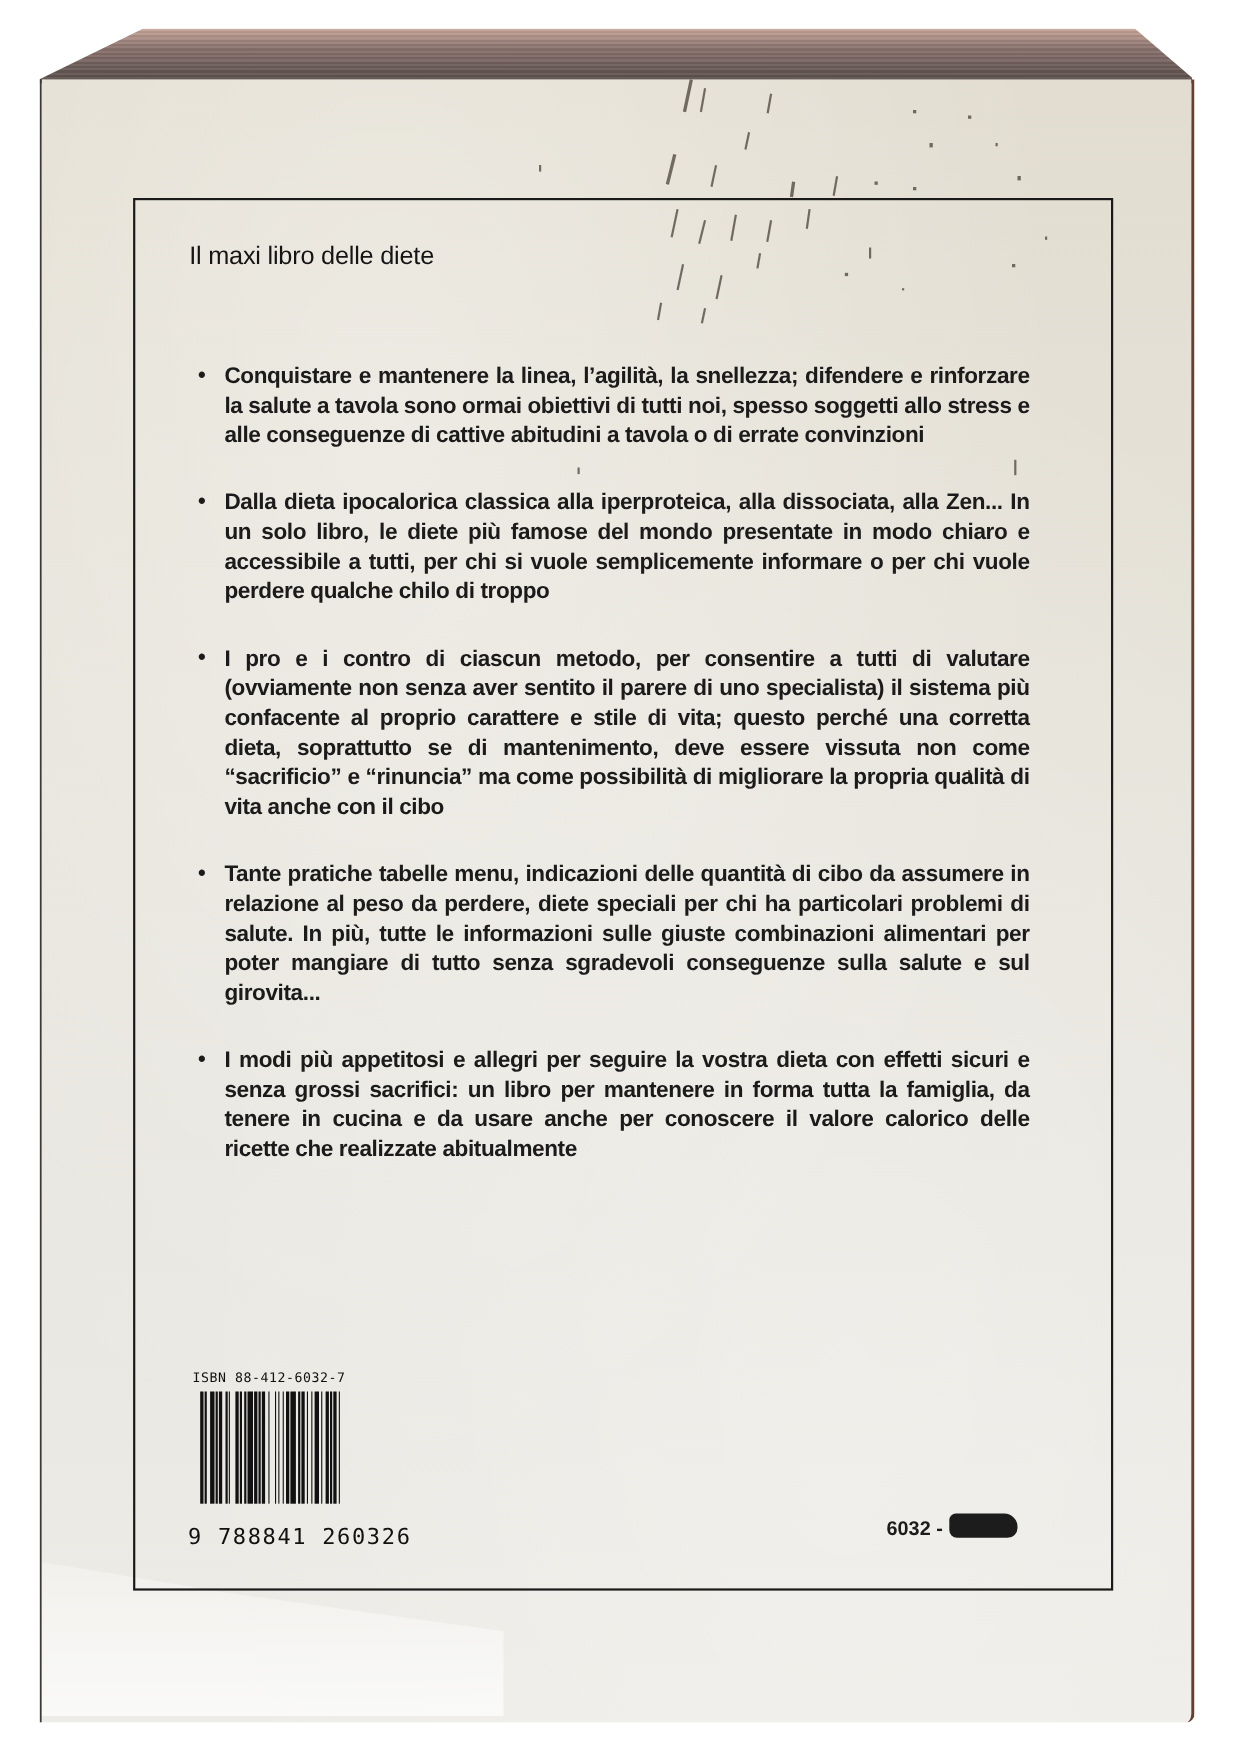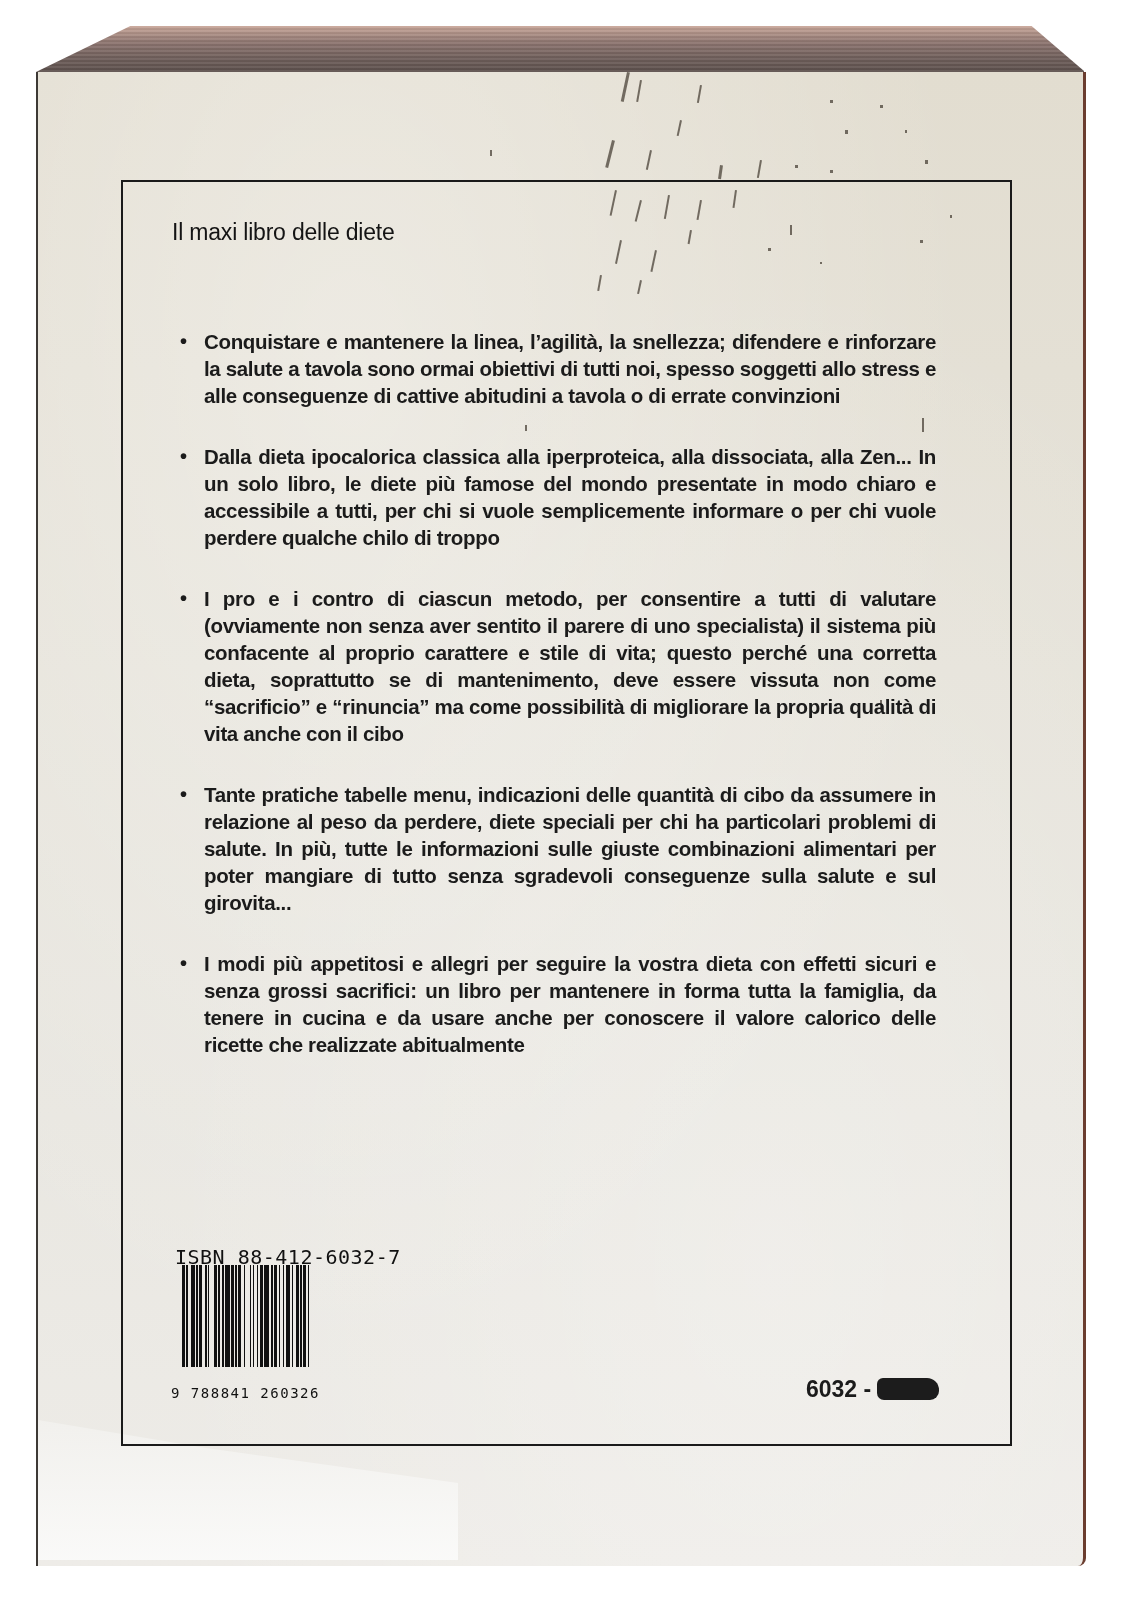--- a/index.html
+++ b/index.html
@@ -54,33 +54,33 @@
     position: relative; padding-left: 24px; margin: 0 0 30px 0;
     font-size: 20.5px; line-height: 27px; font-weight: bold; color: #1b1b1b;
     text-align: justify; letter-spacing: -0.35px;
   }
   .bullet .dot {
     position: absolute; left: 0; top: 0; font-size: 20px;
   }
 
   .isbn-label {
     position: absolute; left: 175px; top: 1245px;
-    font-family: "DejaVu Sans Mono", monospace; font-size: 20px; color: #111; letter-spacing: 0.5px;
+    font-family: "DejaVu Sans Mono", monospace; font-size: 12px; color: #111; letter-spacing: 0.5px;
   }
   .barcode {
     position: absolute; left: 182px; top: 1265px; width: 172px; height: 102px;
     display: flex; align-items: stretch;
   }
   .barcode i { display: block; height: 100%; }
   .barcode-digits {
     position: absolute; left: 171px; top: 1385px;
-    font-family: "DejaVu Sans Mono", monospace; font-size: 14px; color: #111; letter-spacing: 1.5px;
+    font-family: "DejaVu Sans Mono", monospace; font-size: 20px; color: #111; letter-spacing: 1.5px;
   }
   .price-code {
-    position: absolute; left: 806px; top: 1376px; font-size: 23px; font-weight: bold; color: #1b1b1b;
+    position: absolute; left: 806px; top: 1376px; font-size: 18px; font-weight: bold; color: #1b1b1b;
   }
   .price-code .blot {
     display: inline-block; width: 62px; height: 22px; vertical-align: -3px; margin-left: 6px;
     background: #1c1c1c; border-radius: 6px 12px 9px 7px; filter: blur(0.6px);
   }
 </style>
 </head>
 <body>
 
 <div class="pages-edge"></div>

